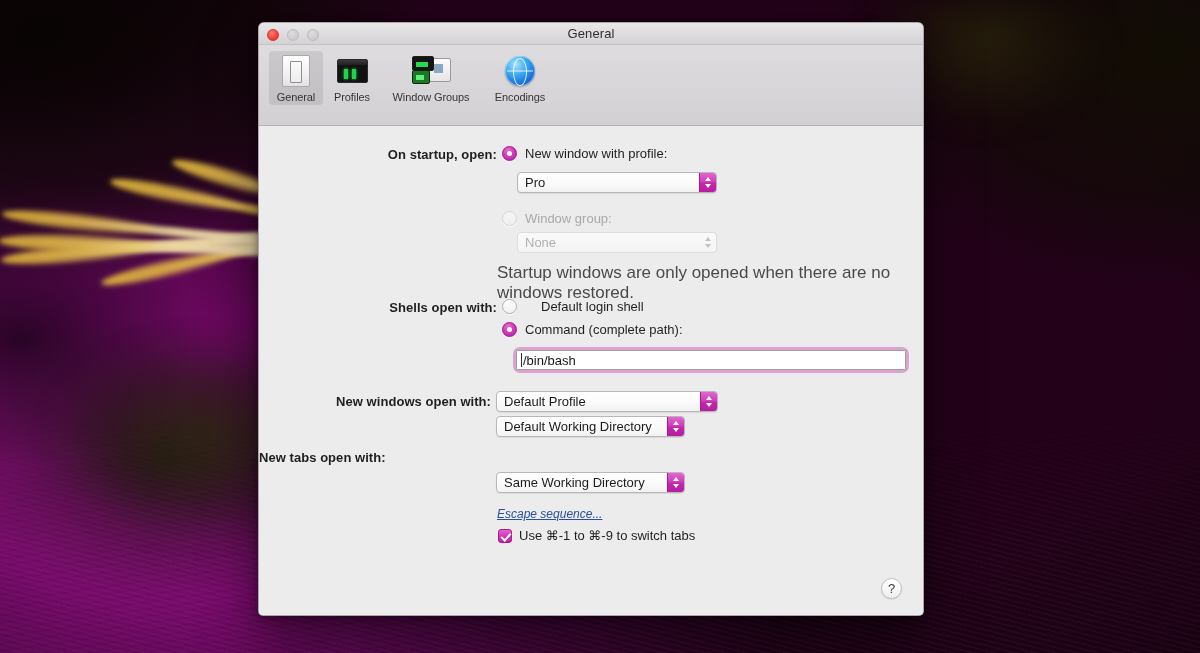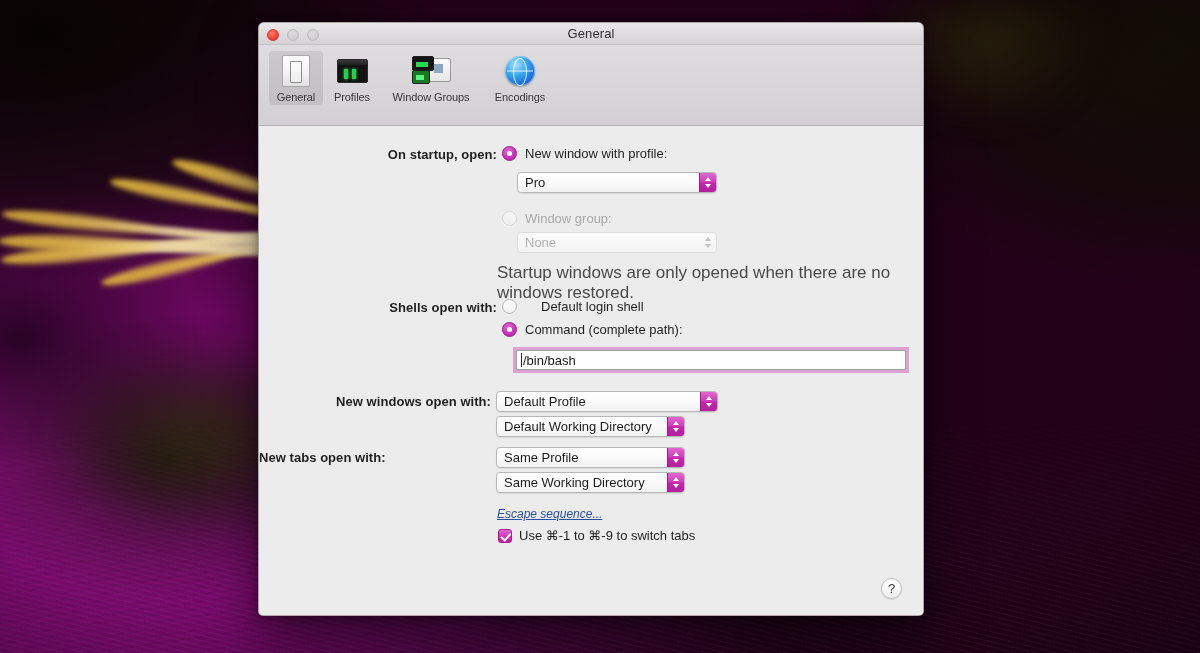--- a/index.html
+++ b/index.html
@@ -288,21 +288,21 @@
   .popup.dis > .pv { color: #b0b0b0; }
   .popup.dis .stepper {
     background: transparent; border-left: none;
   }
   .popup.dis .chev.up   { border-bottom-color: #c2c2c2; }
   .popup.dis .chev.down { border-top-color: #c2c2c2; }
 
   
   #command-field-wrap {
     position: absolute;
-    border-radius: 0;
+    border-radius: 7px;
     padding: 3px;
     background: rgba(195,60,178,0.42);
   }
   #command-field {
     height: 20px;
     background: #ffffff;
     border: 1px solid #9f9f9f;
     border-radius: 1px;
     display: flex; align-items: center;
     padding-left: 4px;
@@ -475,27 +475,20 @@
         <span class="pv">Default Working Directory</span>
         <span class="stepper">
           <i class="chev up"></i>
             <i class="chev down"></i>
         </span>
       </div>
 
       <div class="row" style="left:0; top:324px; width:232px; justify-content:flex-start;">
         <span class="flabel">New tabs open with:</span>
       </div>
-      <div class="popup" style="position:absolute; left:237px; top:321px; width:189px;">
-        <span class="pv">Same Profile</span>
-        <span class="stepper">
-          <i class="chev up"></i>
-            <i class="chev down"></i>
-        </span>
-      </div>
       <div class="popup" style="position:absolute; left:237px; top:346px; width:189px;">
         <span class="pv">Same Working Directory</span>
         <span class="stepper">
           <i class="chev up"></i>
             <i class="chev down"></i>
         </span>
       </div>
 
       <div class="row" style="left:238px; top:381px;font-style:italic;">
         <span class="link">Escape sequence...</span>

